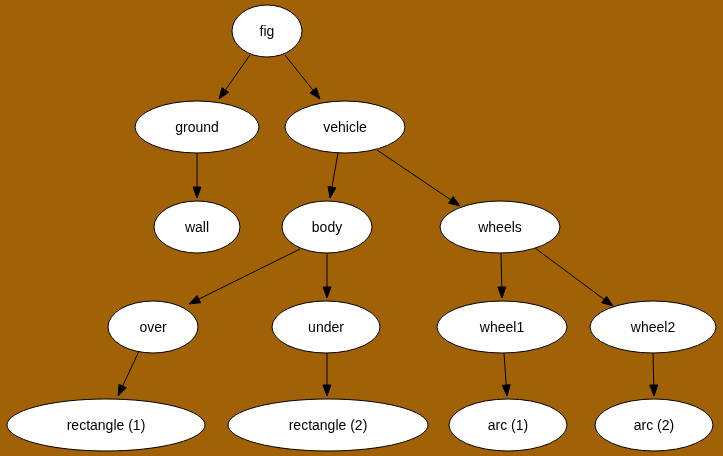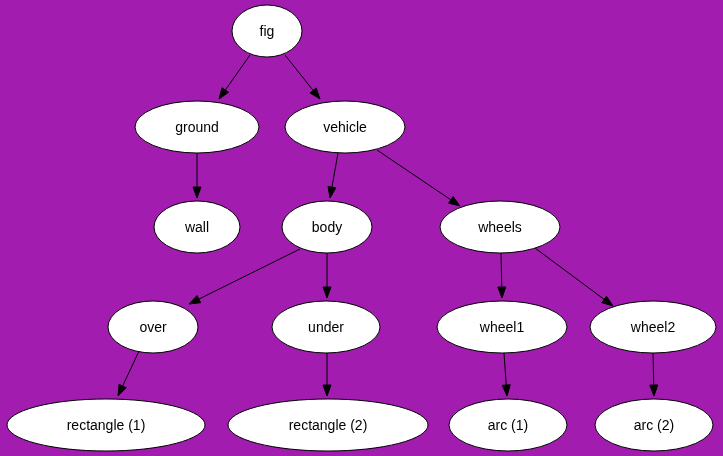--- a/index.html
+++ b/index.html
@@ -8,21 +8,21 @@
     padding: 0;
     background: #ffffff;
   }
   body {
     font-family: "Liberation Sans", sans-serif;
   }
   #graph-canvas {
     position: relative;
     width: 723px;
     height: 456px;
-    background: #a21caf;
+    background: #a16207;
     overflow: hidden;
   }
   #graph-svg {
     display: block;
   }
   .node-ellipse {
     fill: #ffffff;
     stroke: #000000;
     stroke-width: 1;
   }

